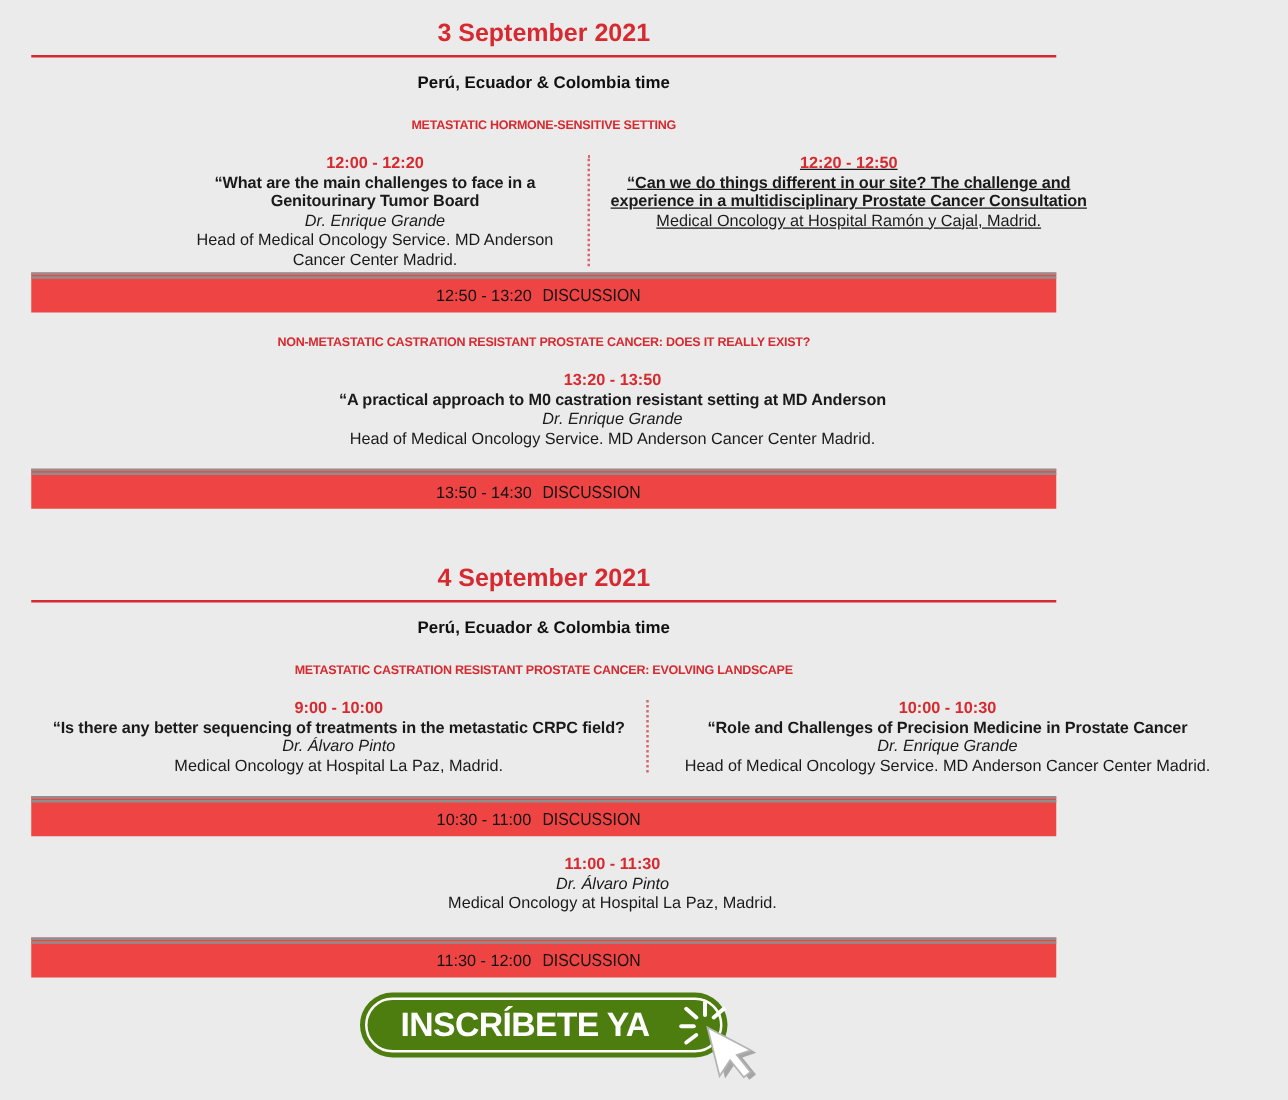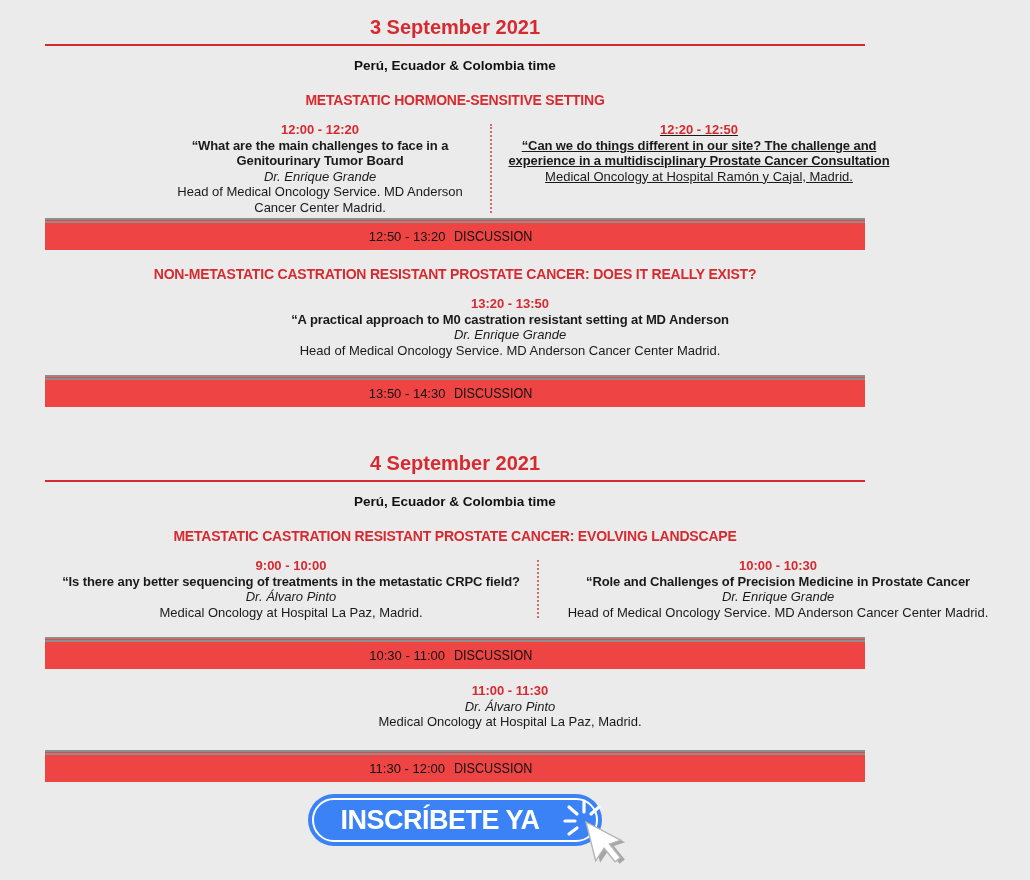--- a/index.html
+++ b/index.html
@@ -2,31 +2,31 @@
 <html><head>
 <meta charset="utf-8">
 <style>
   html,body{margin:0;padding:0;}
   body{
     width:1030px;height:880px;overflow:hidden;
     background:#ebebeb;
     font-family:"Liberation Sans","DejaVu Sans",sans-serif;
     color:#1a1a1a;
   }
-  .page{width:870px;height:880px;position:relative;margin-left:20px;}
+  .page{width:870px;height:880px;position:relative;}
   .day-title{
     margin:0;padding-top:16px;text-align:center;
     font-size:20px;line-height:22px;font-weight:bold;color:#d62a30;
   }
   .day2 .day-title{padding-top:45px;}
   .rule{height:0;border-top:2px solid #d62a30;margin:6px 25px 0;}
   .tz{margin-top:12px;text-align:center;font-size:13.5px;line-height:16px;font-weight:bold;color:#111;}
   .sec-heading{
     margin-top:18px;text-align:center;
-    font-size:14px;line-height:17px;font-weight:bold;color:#d62a30;letter-spacing:-0.2px;
+    font-size:10px;line-height:17px;font-weight:bold;color:#d62a30;letter-spacing:-0.2px;
   }
   .sec-heading.second{margin-top:16px;}
   .row{display:flex;margin:13px 25px 0;align-items:stretch;}
   .col{box-sizing:border-box;display:flex;}
   .row.d1 .col.left{flex:0 0 445px;justify-content:flex-end;padding-right:15px;}
   .row.d1 .col.left .inner{width:310px;}
   .row.d1 .col.right{flex:1;justify-content:flex-start;padding-left:4px;text-decoration:underline;}
   .row.d1 .col.right .inner{width:406px;}
   .row.d2 .col.left{flex:0 0 492px;justify-content:center;}
   .row.d2 .col.left .inner{width:488px;}
@@ -50,21 +50,21 @@
   .band.mt17{margin-top:17px;}
   .band.mt20{margin-top:20px;}
   .band-word{
     display:inline-block;margin-left:5px;font-size:14px;
     transform:scaleX(0.9);transform-origin:0 60%;
   }
   .cta-wrap{margin-top:12px;text-align:center;}
   .cta{
     position:relative;display:inline-block;
     width:294px;height:52px;border:none;cursor:pointer;
-    background:#3b82f6;border-radius:27px;
+    background:#4d7c0f;border-radius:27px;
     overflow:visible;padding:0 30px 12px 0;
   }
   .cta-ring{
     position:absolute;left:4px;right:4px;top:4px;bottom:4px;
     border:2px solid #ffffff;border-radius:22px;pointer-events:none;
   }
   .cta-label{
     position:relative;color:#ffffff;font-weight:bold;
     font-size:27px;letter-spacing:-0.5px;line-height:52px;
   }

